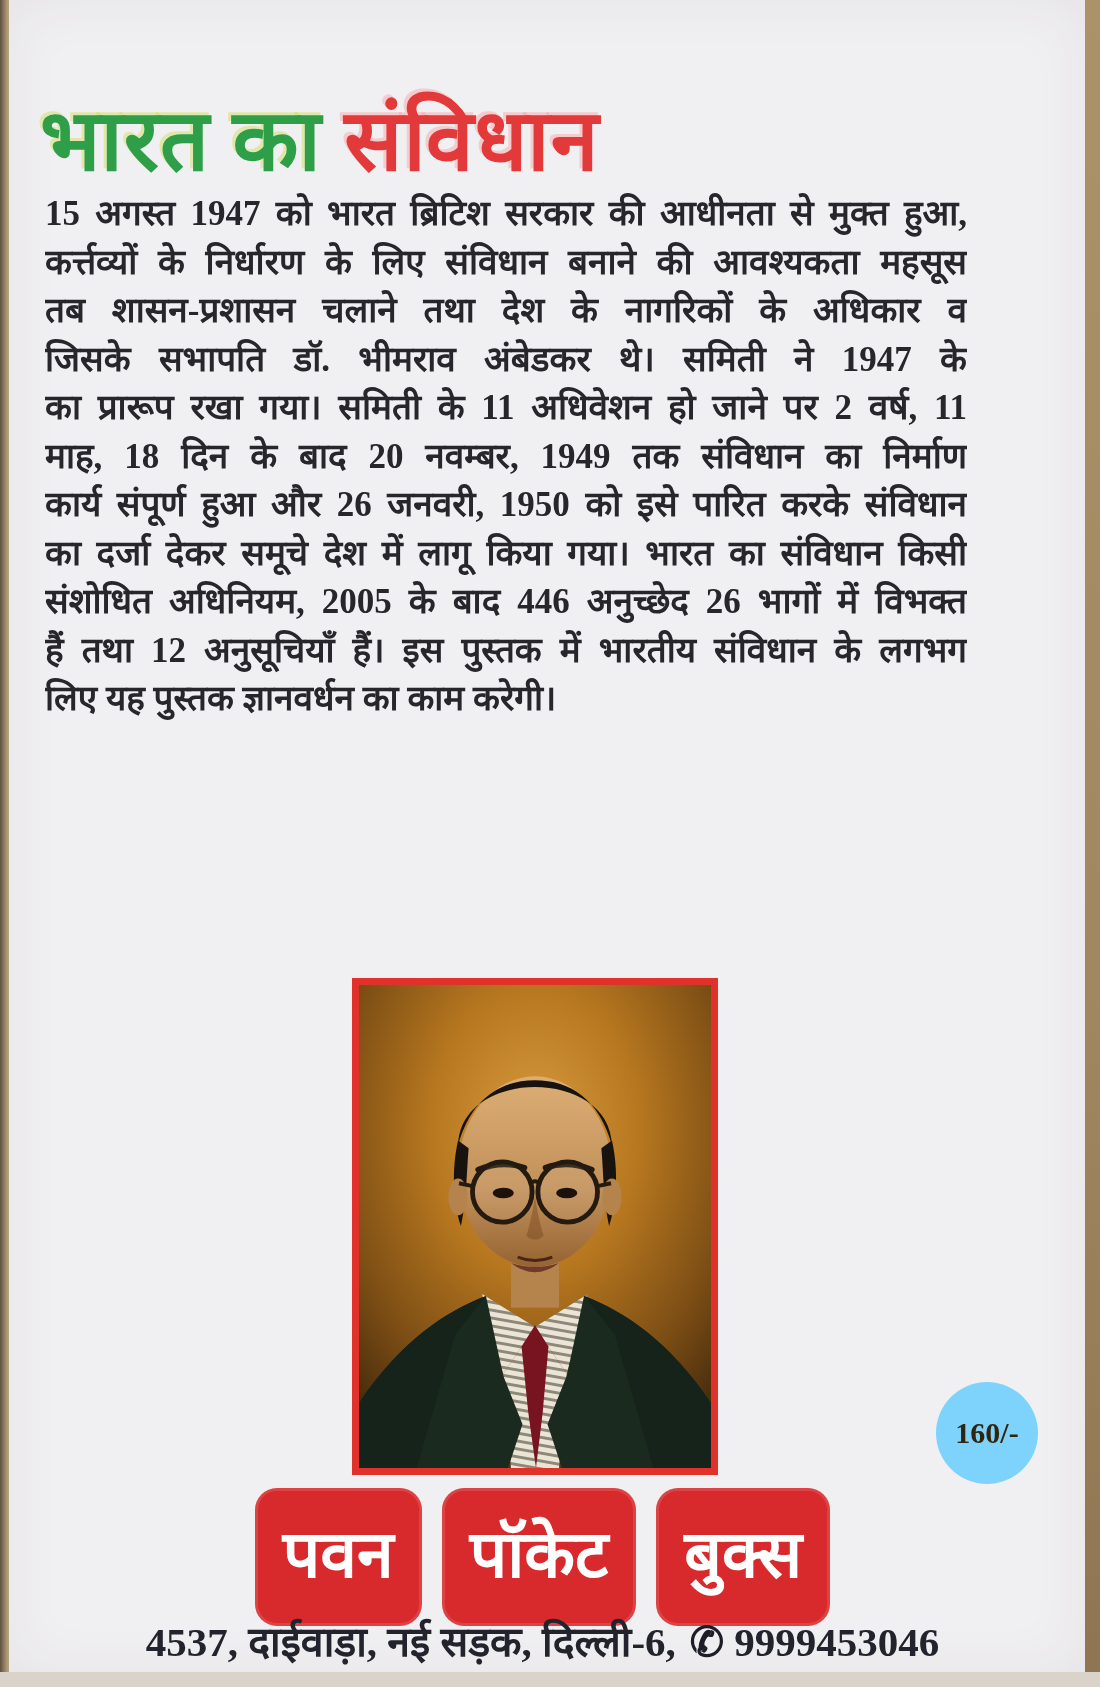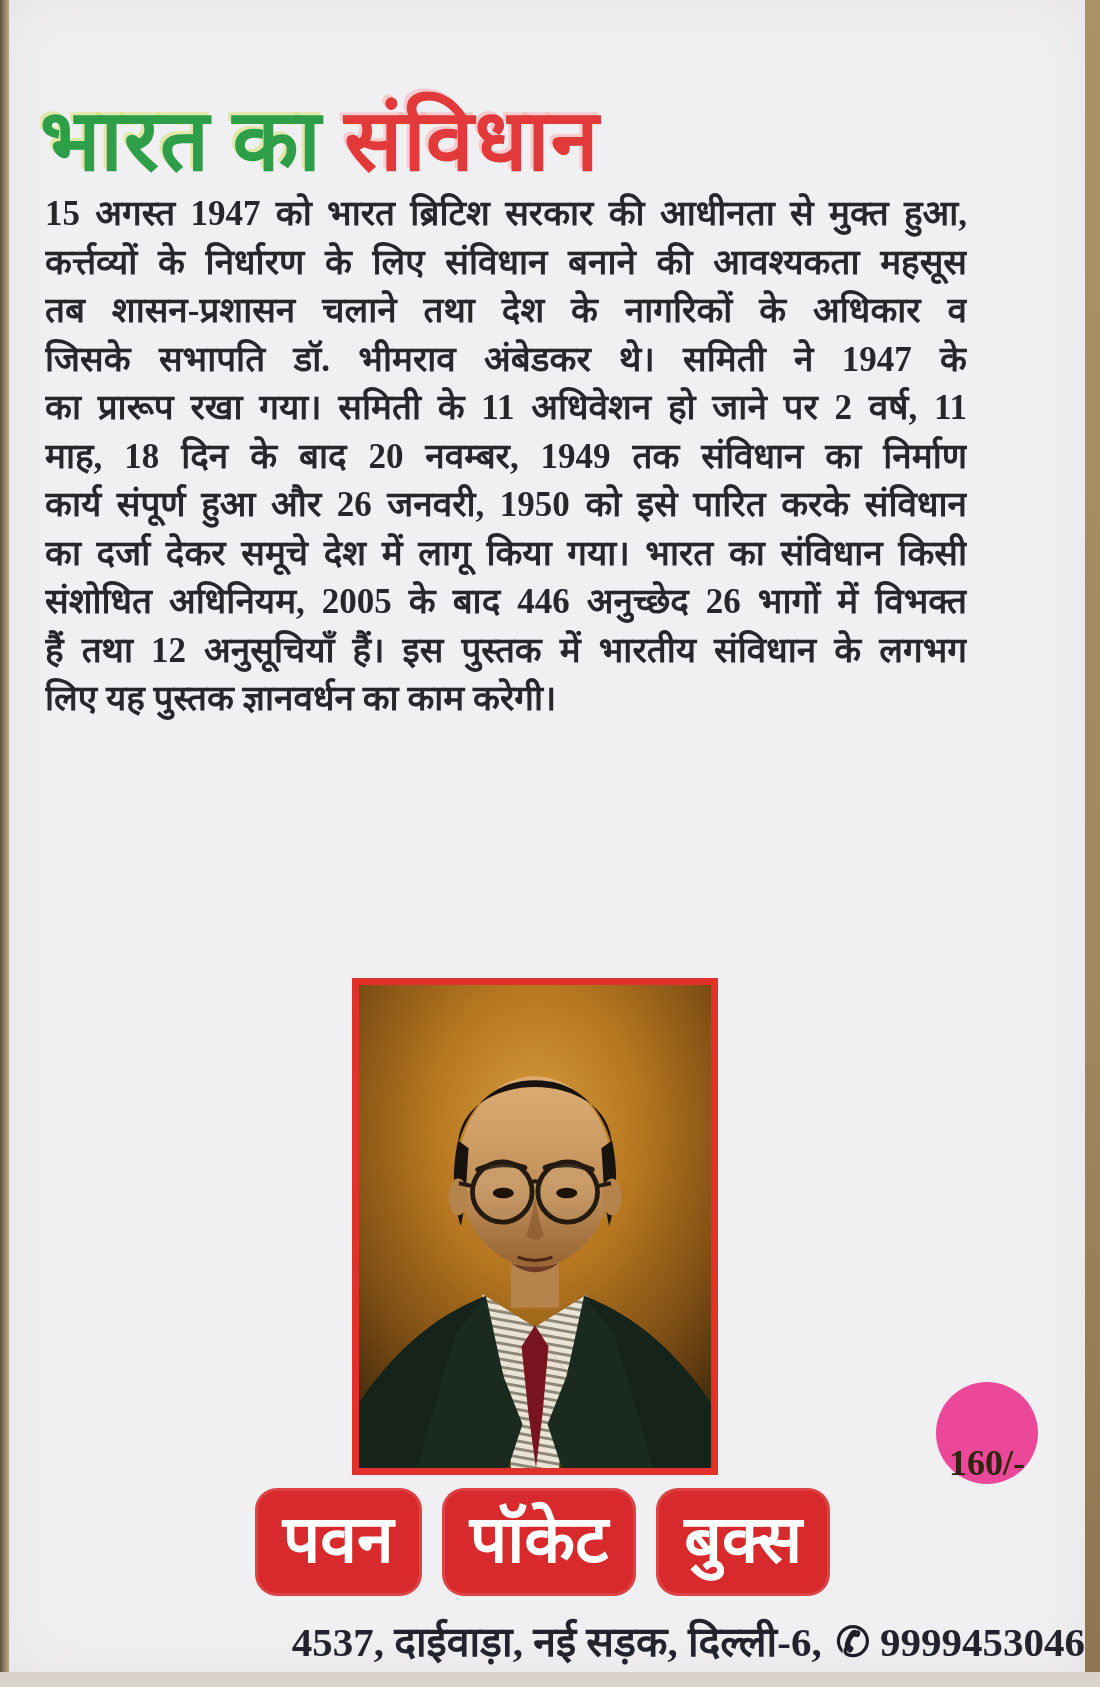--- a/index.html
+++ b/index.html
@@ -40,37 +40,37 @@
     text-align:justify;text-align-last:justify;overflow:hidden;
   }
   .body-text .line.last{text-align-last:left;}
   .photo{
     position:absolute;left:352px;top:978px;width:366px;height:497px;
     border:7px solid #e0322a;box-sizing:border-box;background:#6b4413;
   }
   .photo svg{display:block;width:100%;height:100%;}
   .price-badge{
     position:absolute;left:936px;top:1382px;width:102px;height:102px;
-    border-radius:50%;background:#ec4899;
-    display:flex;align-items:flex-end;justify-content:center;
-    color:#32250f;font-size:36px;font-weight:800;
+    border-radius:50%;background:#7dd3fc;
+    display:flex;align-items:center;justify-content:center;
+    color:#32250f;font-size:30px;font-weight:800;
   }
   .publisher-row{
     position:absolute;left:0;top:1488px;width:1085px;
     display:flex;justify-content:center;gap:20px;
   }
   .pub-box{
     background:#d8292c;color:#ffffff;border-radius:22px;
-    padding:0 28px;height:108px;line-height:104px;
+    padding:15px 28px;height:108px;line-height:104px;
     font-size:66px;font-weight:800;
     box-shadow:inset 0 0 0 3px rgba(255,255,255,.12);
   }
   .footer-line{
     position:absolute;left:0;top:1612px;width:1085px;
-    text-align:right;color:#23232e;font-size:41px;font-weight:700;
+    text-align:center;color:#23232e;font-size:41px;font-weight:700;
     white-space:nowrap;
   }
   .footer-line .phone-icon{color:#1d1d28;margin:0 10px 0 14px;}
 </style>
 </head>
 <body>
 
 <div class="page">
   <div class="card"></div>
   <div class="edge-left"></div>

